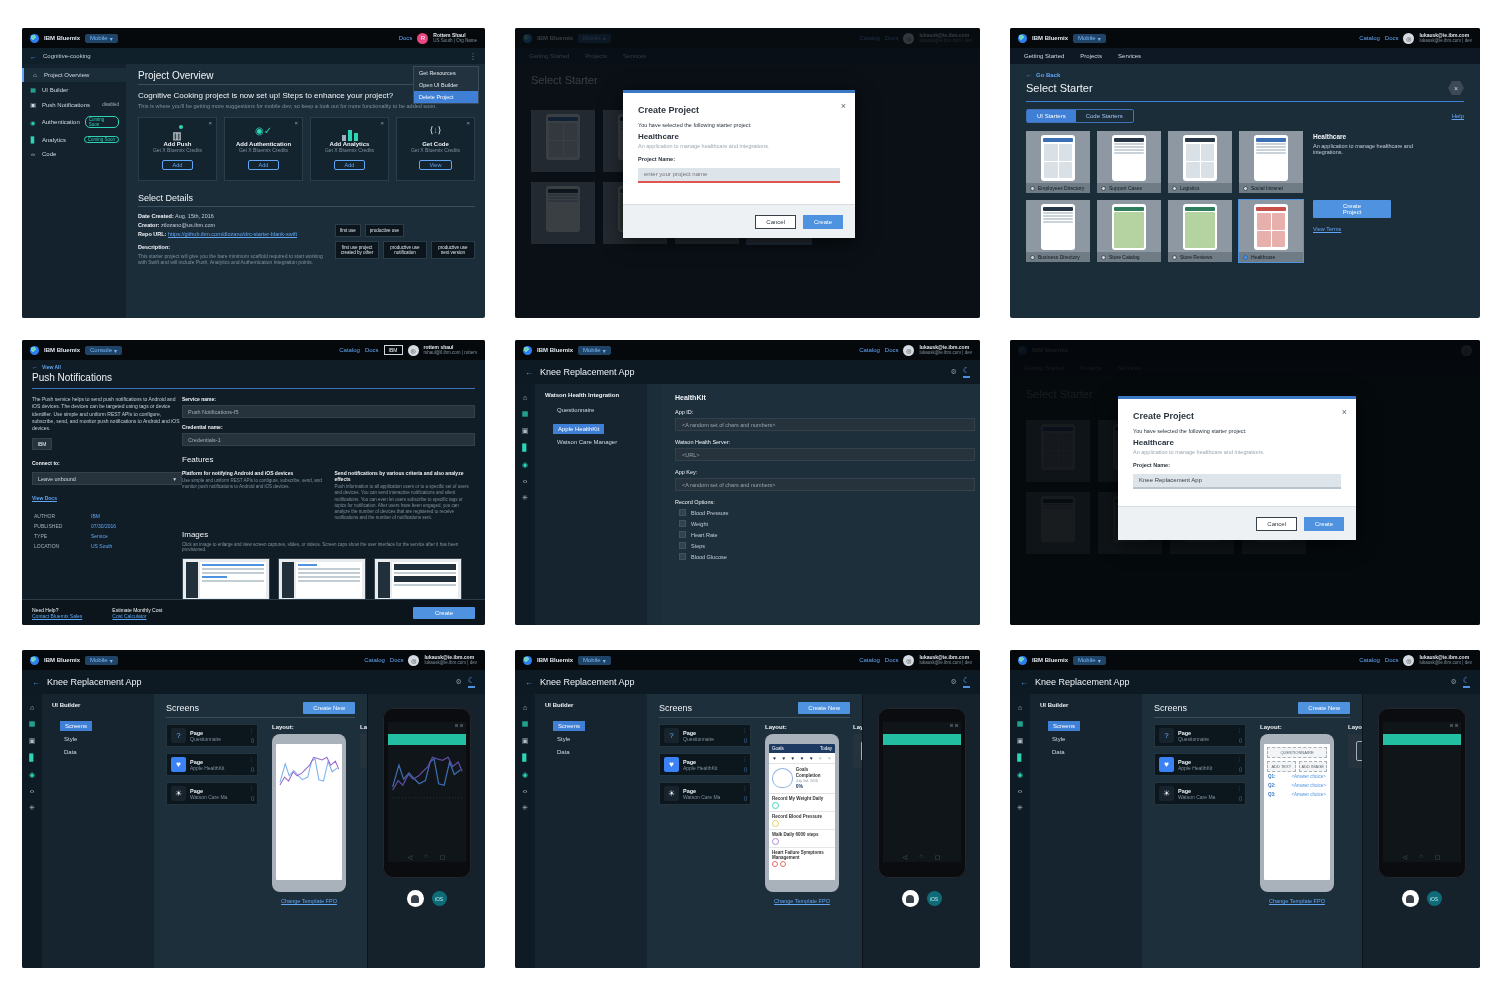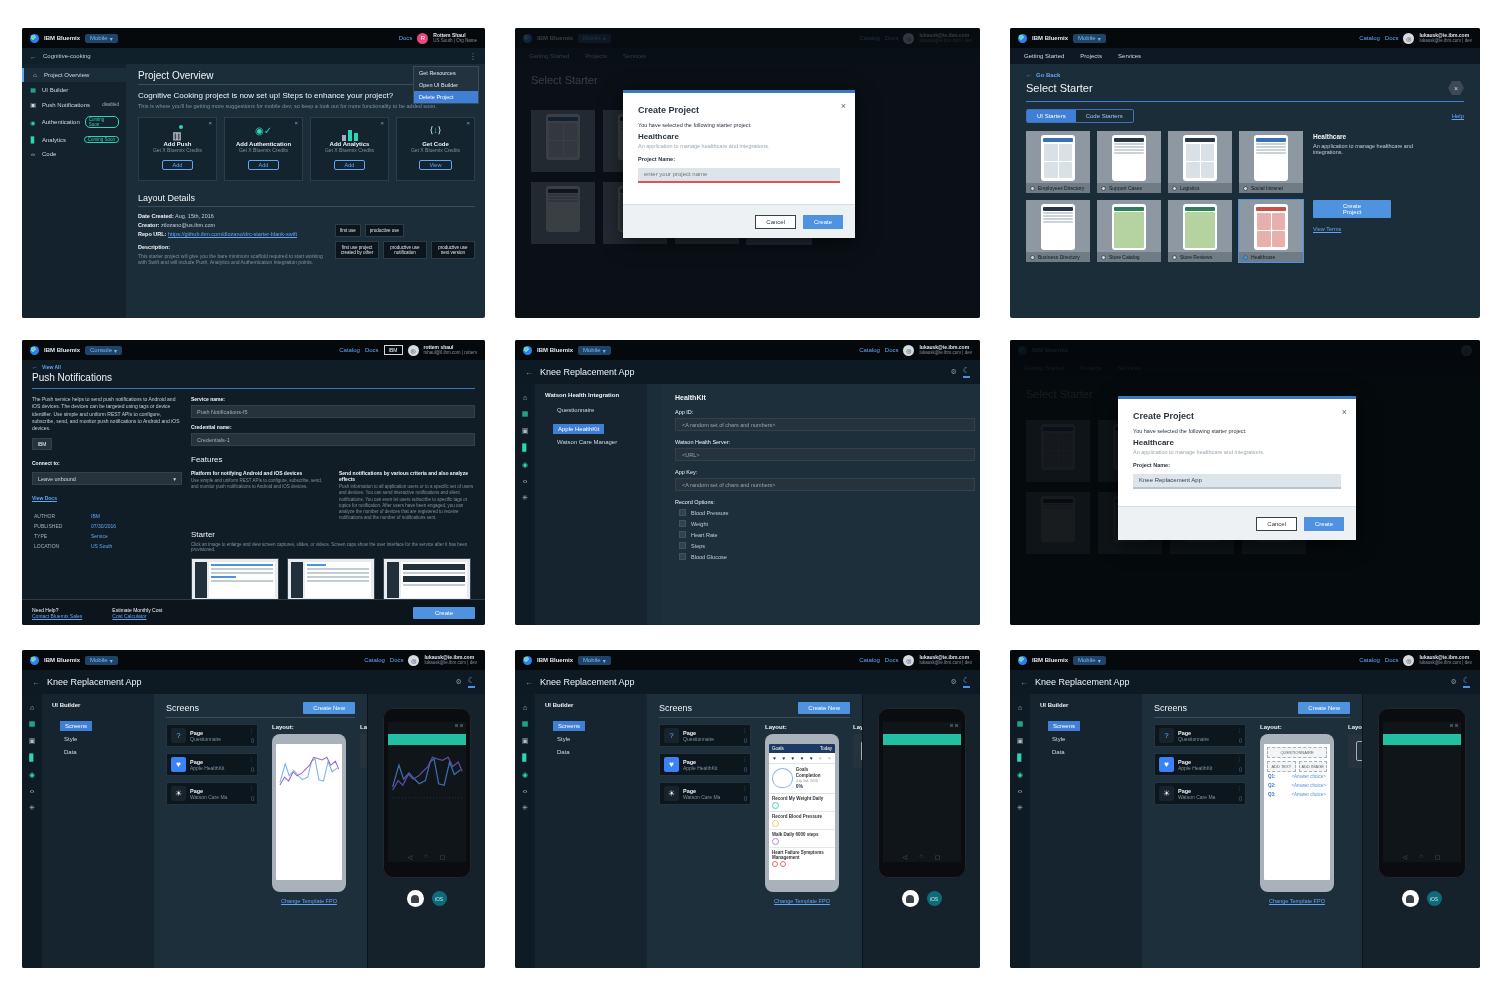--- a/index.html
+++ b/index.html
@@ -232,21 +232,21 @@
         <span class="cbtn">Add</span>
       </div>
       <div class="card">
         <span class="x">×</span>
         <div style="height:16px;margin-top:2px;font-size:9px;color:#eef3f7">⟨<span style="color:#2dd4b5">↓</span>⟩</div>
         <div class="f6 b wh">Get Code</div>
         <div class="f5 dim">Get X Bluemix Credits</div>
         <span class="cbtn">View</span>
       </div>
     </div>
-    <div class="f9 wh" style="margin-top:12px">Layout Details</div>
+    <div class="f9 wh" style="margin-top:12px">Select Details</div>
     <hr class="hrline">
     <div class="row" style="gap:10px">
       <div class="col" style="width:245px;gap:3px;margin-top:3px">
         <div class="f55"><span class="b wh">Date Created:</span> <span>Aug. 15th, 2016</span></div>
         <div class="f55"><span class="b wh">Creator:</span> <span>ztlozano@us.ibm.com</span></div>
         <div class="f55"><span class="b wh">Repo URL:</span> <span class="link">https://github.ibm.com/dlozano/drc-starter-blank-swift</span></div>
         <div class="f55 b wh" style="margin-top:4px">Description:</div>
         <div class="f5 dim">This starter project will give you the bare minimum scaffold required to start working with Swift and will include Push, Analytics and Authentication integration points.</div>
       </div>
       <div class="col" style="gap:4px;margin-top:14px">
@@ -564,21 +564,21 @@
         <span class="f45 dim">rshaul@il.ibm.com | rottem</span>
       </span>
   </div>
   <div class="wrap">
     <div class="row" style="gap:4px;align-items:center">
         <span class="blue f6">←</span>
         <span class="f5 blue b">View All</span>
       </div>
     <div class="f10 wh" style="margin-top:2px">Push Notifications</div>
     <hr style="border:0;border-top:1px solid #3f74b8;margin:5px 0 7px 0">
-    <div class="row" style="gap:9px">
+    <div class="row" style="gap:0">
       <div class="col" style="width:150px;gap:6px">
         <div class="f5" style="line-height:1.45">The Push service helps to send push notifications to Android and iOS devices. The devices can be targeted using tags or device identifier. Use simple and uniform REST APIs to configure, subscribe, send, and monitor push notifications to Android and iOS devices.</div>
         <span style="background:#26323c;border:1px solid #34414c;width:20px;text-align:center;font-size:5px;padding:2px 0;color:#eef3f7">IBM</span>
         <div class="f5 b wh" style="margin-top:4px">Connect to:</div>
         <div class="dselect">
             <span>Leave unbound</span>
             <span>▾</span>
           </div>
         <span class="f5 link b" style="margin-top:4px">View Docs</span>
         <table class="meta" style="margin-top:3px">
@@ -615,21 +615,21 @@
         <div class="row" style="gap:12px;margin-top:3px">
           <div class="col" style="flex:1;gap:2px">
             <div class="f5 b wh">Platform for notifying Android and iOS devices</div>
             <div class="f45 dim" style="line-height:1.4">Use simple and uniform REST APIs to configure, subscribe, send, and monitor push notifications to Android and iOS devices.</div>
           </div>
           <div class="col" style="flex:1;gap:2px">
             <div class="f5 b wh">Send notifications by various criteria and also analyze effects</div>
             <div class="f45 dim" style="line-height:1.4">Push information to all application users or to a specific set of users and devices. You can send interactive notifications and silent notifications. You can even let users subscribe to specific tags or topics for notification. After users have been engaged, you can analyze the number of devices that are registered to receive notifications and the number of notifications sent.</div>
           </div>
         </div>
-        <div class="f8 wh" style="margin-top:5px">Starter</div>
+        <div class="f8 wh" style="margin-top:5px">Images</div>
         <div class="f45 dim">Click an image to enlarge and view screen captures, slides, or videos. Screen caps show the user interface for the service after it has been provisioned.</div>
         <div class="row" style="gap:8px;margin-top:3px">
           <div class="thumb">
               <div class="tl"></div>
               <div class="tr">
                 <div class="bl"></div>
                 <div></div>
                 <div></div>
                 <div class="bl" style="width:40%"></div>
                 <div></div>

